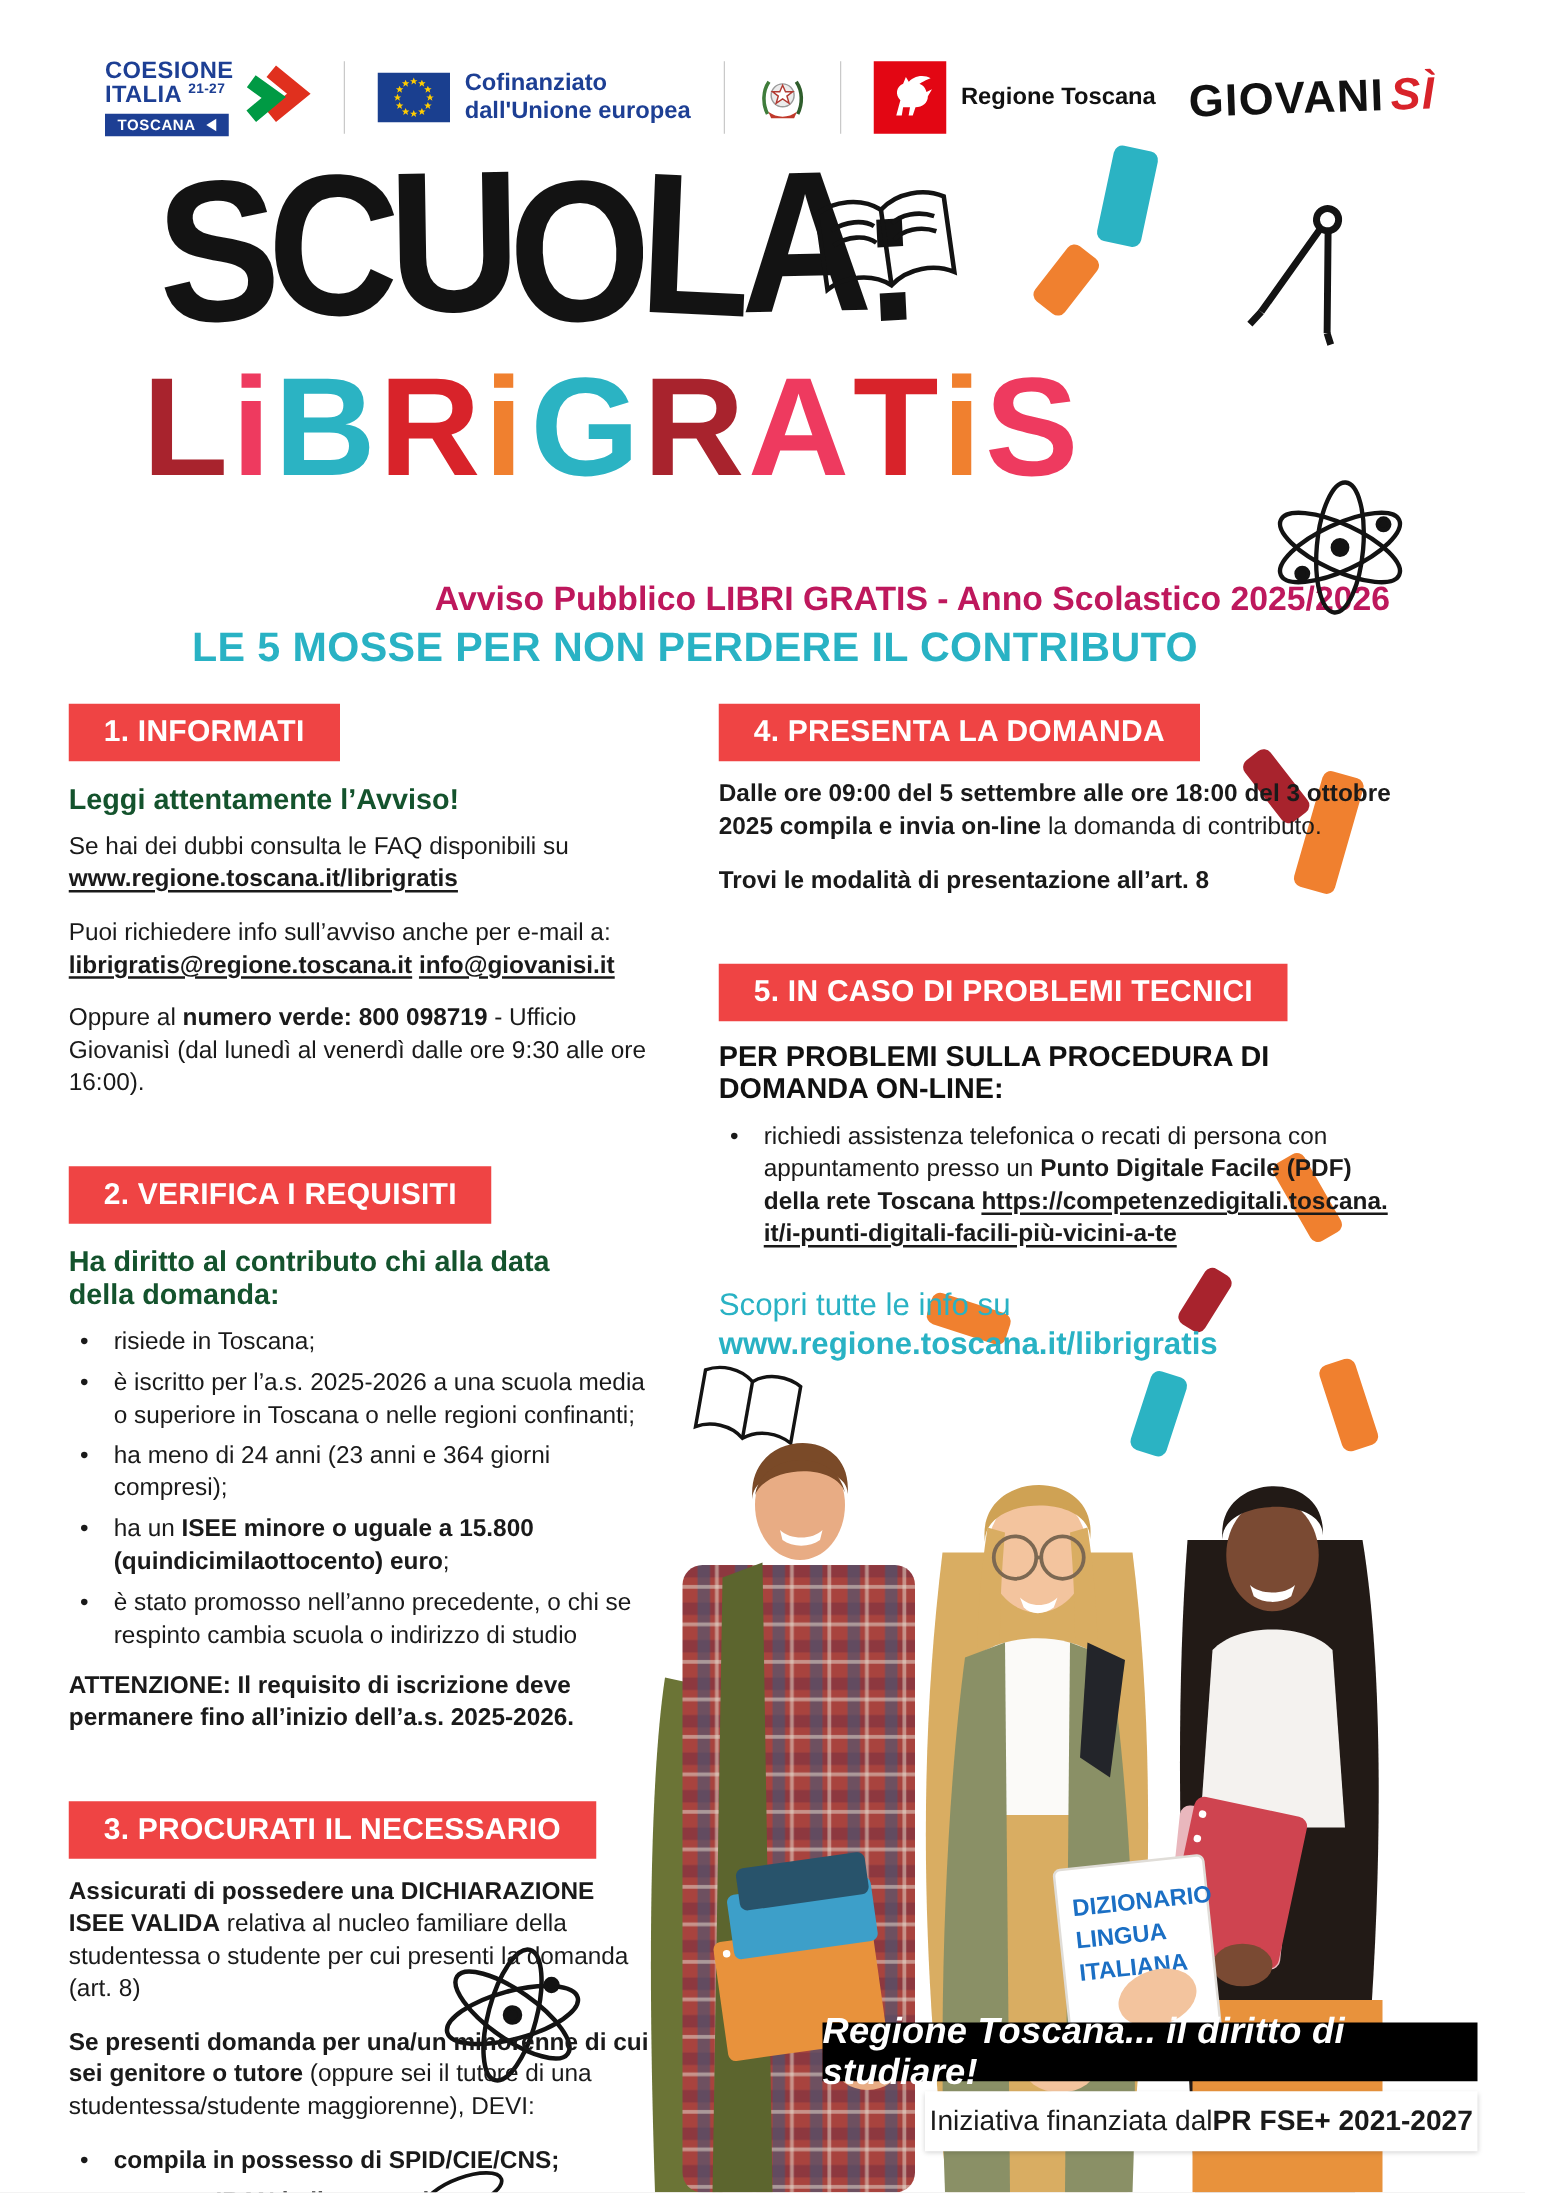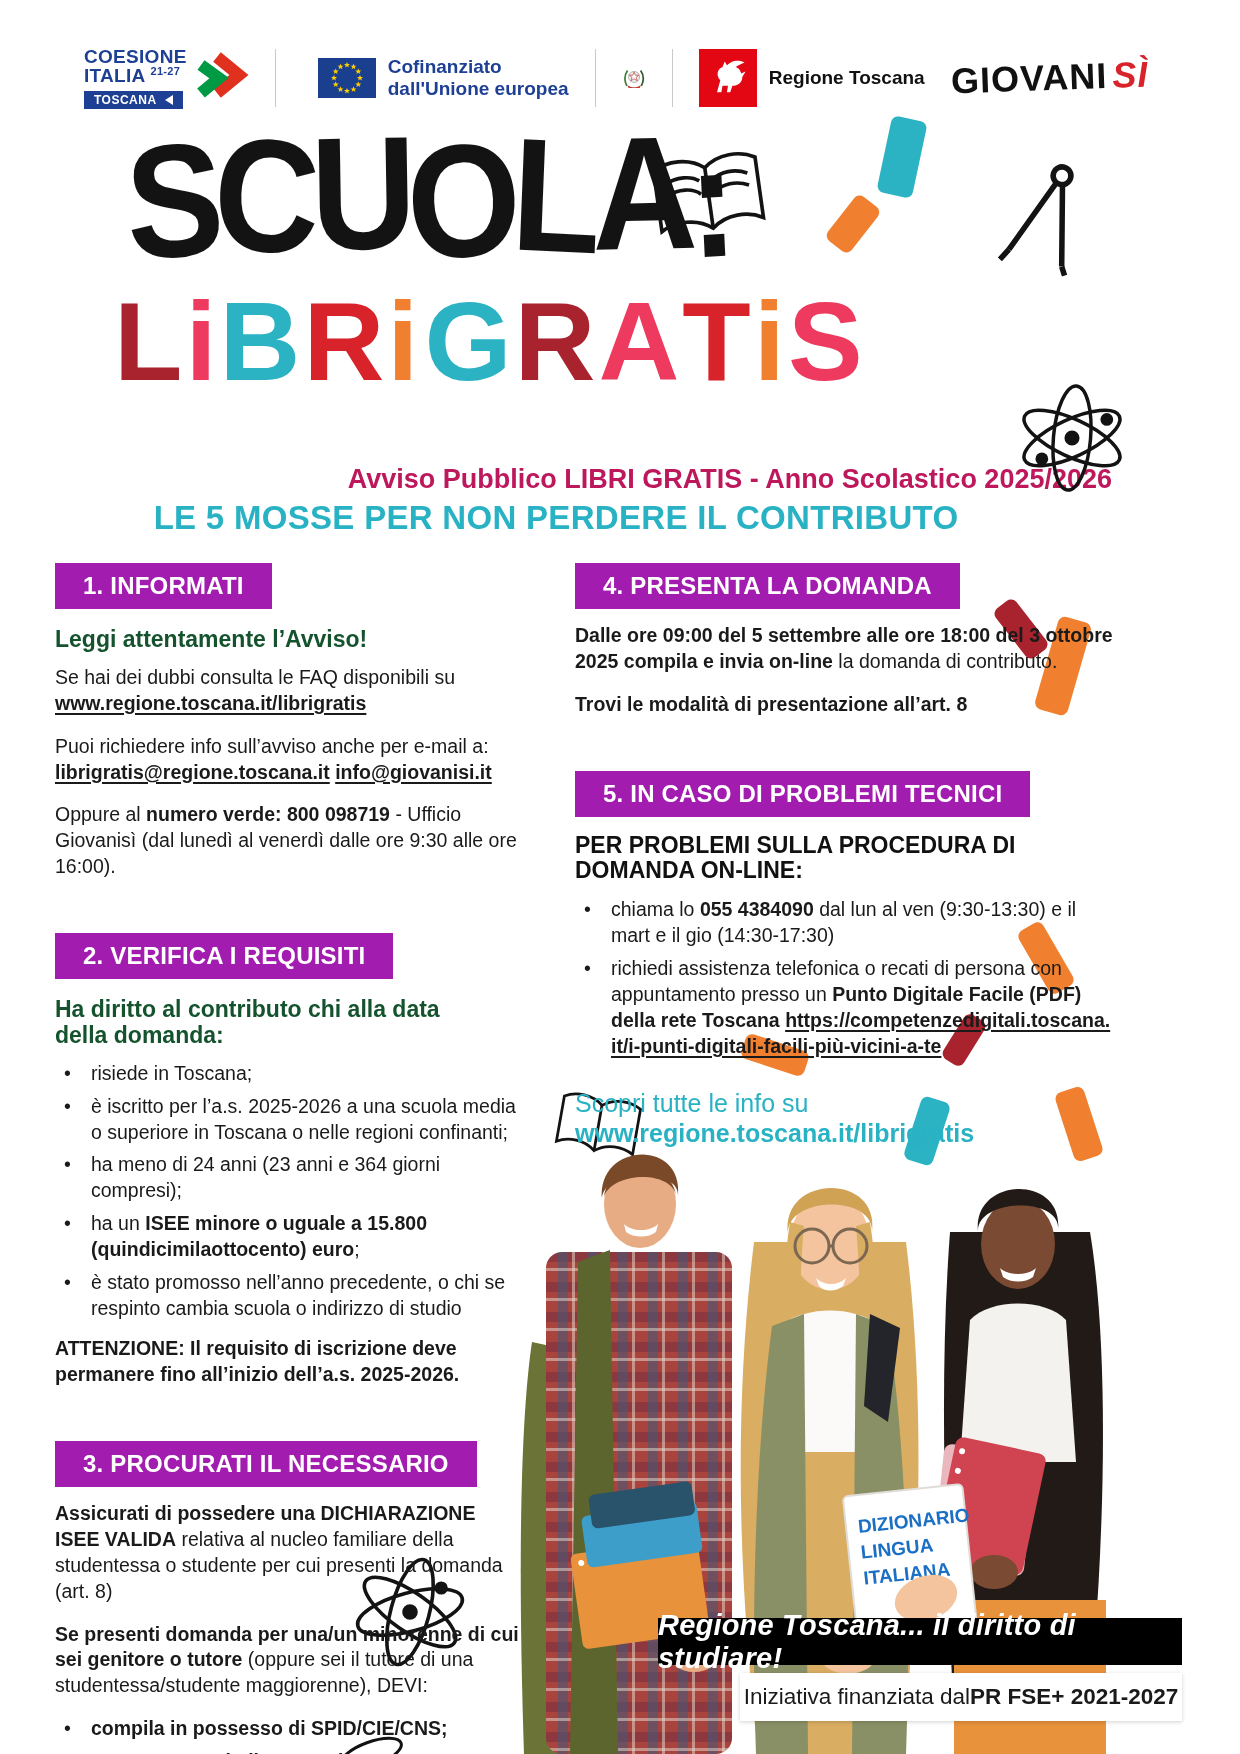--- a/index.html
+++ b/index.html
@@ -9,21 +9,21 @@
   
   .logos{position:absolute;top:36px;left:84px;width:1064px;height:84px;display:flex;align-items:center;gap:26px;}
   .vdiv{width:1px;height:58px;background:#c9c9c9;flex:none;}
   .logo-coesione{display:flex;align-items:center;gap:8px;flex:none;}
   .co-text{line-height:1;}
   .co-line{font-weight:700;color:#1d3f94;font-size:19px;letter-spacing:.3px;}
   .co-line sup{font-size:11px;font-weight:700;}
   .co-band{margin-top:5px;background:#1d3f94;color:#fff;font-weight:700;font-size:12px;
            padding:3px 10px;display:inline-flex;align-items:center;gap:8px;letter-spacing:.5px;}
   .band-arrow{width:0;height:0;border-top:5px solid transparent;border-bottom:5px solid transparent;border-right:8px solid #fff;}
-  .logo-eu{display:flex;align-items:center;gap:12px;flex:none;margin-left:16px;}
+  .logo-eu{display:flex;align-items:center;gap:12px;flex:none;}
   .eu-text{color:#1d3f94;font-weight:700;font-size:19px;line-height:1.15;}
   .logo-rt{display:flex;align-items:center;flex:none;}
   .rt-square{width:58px;height:58px;background:#e30613;display:flex;align-items:center;justify-content:center;}
   .rt-label{font-weight:700;font-size:19px;color:#111;margin-left:12px;}
   .logo-gs{font-weight:900;font-size:36px;letter-spacing:1px;flex:none;transform:rotate(-2deg);}
   .gs-black{color:#111;}
   .gs-red{color:#d8232a;font-style:italic;margin-left:5px;}
 
   
   .t-scuola{position:absolute;left:126px;top:118px;font-weight:900;font-size:146px;line-height:1;
@@ -34,21 +34,21 @@
   .t-scuola span:nth-child(3n){transform:rotate(-1deg) translateY(-4px);}
   .t-libri{position:absolute;left:114px;top:286px;font-weight:900;font-size:112px;line-height:1;letter-spacing:0;}
   .t-libri span{display:inline-block;margin-right:3px;}
   .subtitle{position:absolute;top:464px;left:0;width:1112px;text-align:right;font-weight:700;font-size:27px;color:#be185d;}
   .tagline{position:absolute;top:499px;left:0;width:1112px;text-align:center;font-weight:800;font-size:33px;color:#29b2c4;letter-spacing:.3px;}
 
   
   .col{position:absolute;top:563px;}
   .col-left{left:55px;width:468px;}
   .col-right{left:575px;width:540px;}
-  .banner{display:inline-block;background:#a21caf;color:#fff;font-weight:700;font-size:24px;
+  .banner{display:inline-block;background:#ef4444;color:#fff;font-weight:700;font-size:24px;
           padding:9px 28px;margin:0 0 14px;letter-spacing:.2px;}
   .mt{margin-top:36px;}
   .h-bold{font-weight:800;font-size:23px;line-height:1.12;margin:4px 0 12px;color:#14532d;}
   .h-caps{font-weight:800;font-size:23px;line-height:1.1;margin:2px 0 14px;color:#111;}
   .page p{font-size:19.5px;line-height:1.33;margin:0 0 17px;}
   .page ul{list-style:none;padding:0;margin:0 0 14px;}
   .page li{position:relative;padding-left:36px;font-size:19.5px;line-height:1.33;margin-bottom:7px;}
   .page li::before{content:"\2022";position:absolute;left:9px;top:0;}
   .u{text-decoration:underline;text-underline-offset:3px;text-decoration-thickness:2px;word-break:break-all;}
   .attention{font-weight:700;font-size:19.5px;line-height:1.3;margin:4px 0 0;}
@@ -216,21 +216,20 @@
   </div>
 
   <div class="col col-right">
     <div class="banner">4. PRESENTA LA DOMANDA</div>
     <p><span style="font-weight: 700;">Dalle ore 09:00 del 5 settembre alle ore 18:00 del 3 ottobre 2025 compila e invia on-line</span><span> la domanda di contributo.</span></p>
     <p><span style="font-weight: 700;">Trovi le modalità di presentazione all’art. 8</span></p>
 
     <div class="banner mt">5. IN CASO DI PROBLEMI TECNICI</div>
     <div class="h-caps" style="max-width:470px">PER PROBLEMI SULLA PROCEDURA DI DOMANDA ON-LINE:</div>
     <ul>
-      <li><span>chiama lo </span><span style="font-weight: 700;">055 4384090</span><span> dal lun al ven (9:30-13:30) e il mart e il gio (14:30-17:30)</span></li>
       <li><span>richiedi assistenza telefonica o recati di persona con appuntamento presso un </span><span style="font-weight: 700;">Punto Digitale Facile (PDF) della rete Toscana </span><span class="u" style="font-weight: 700;">https://competenzedigitali.toscana.it/i-punti-digitali-facili-più-vicini-a-te</span></li>
     </ul>
 
     <div class="info-teal">
       <div class="l1">Scopri tutte le info su</div>
       <div class="l2">www.regione.toscana.it/librigratis</div>
     </div>
   </div>
 
   <svg class="photo" viewBox="0 0 628 662" font-family="Liberation Sans, sans-serif">

